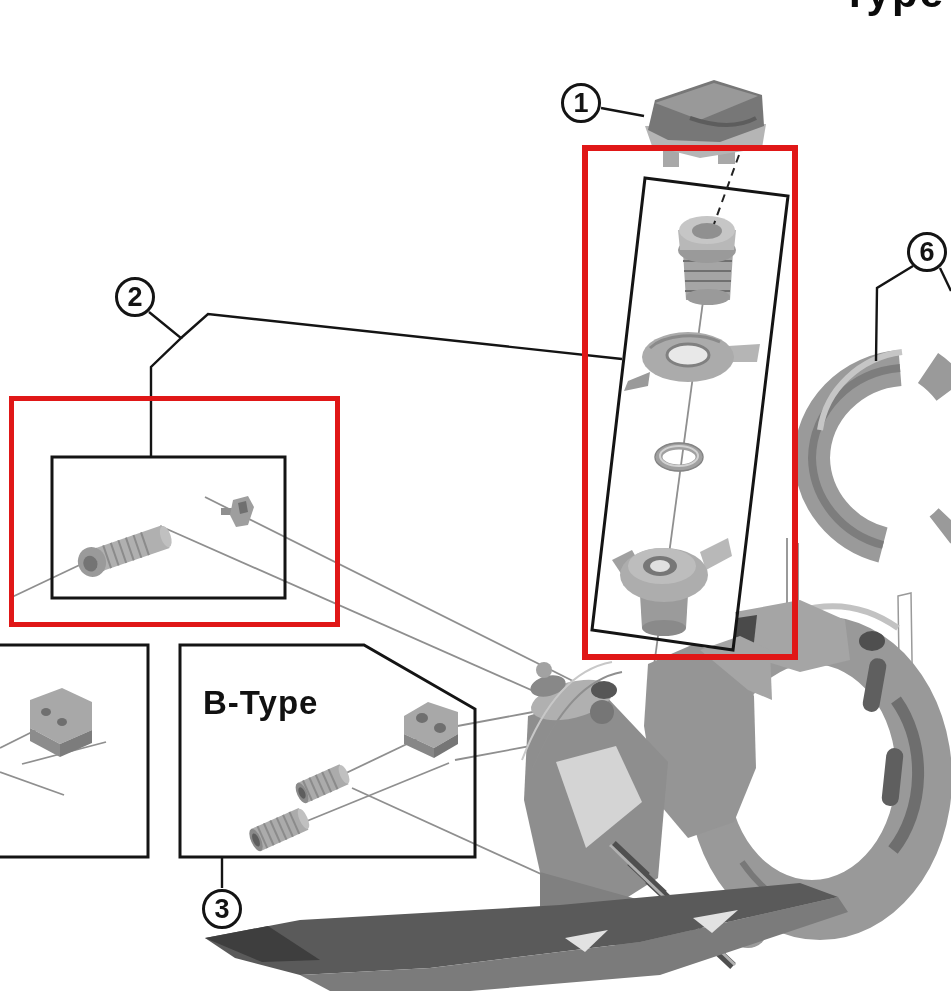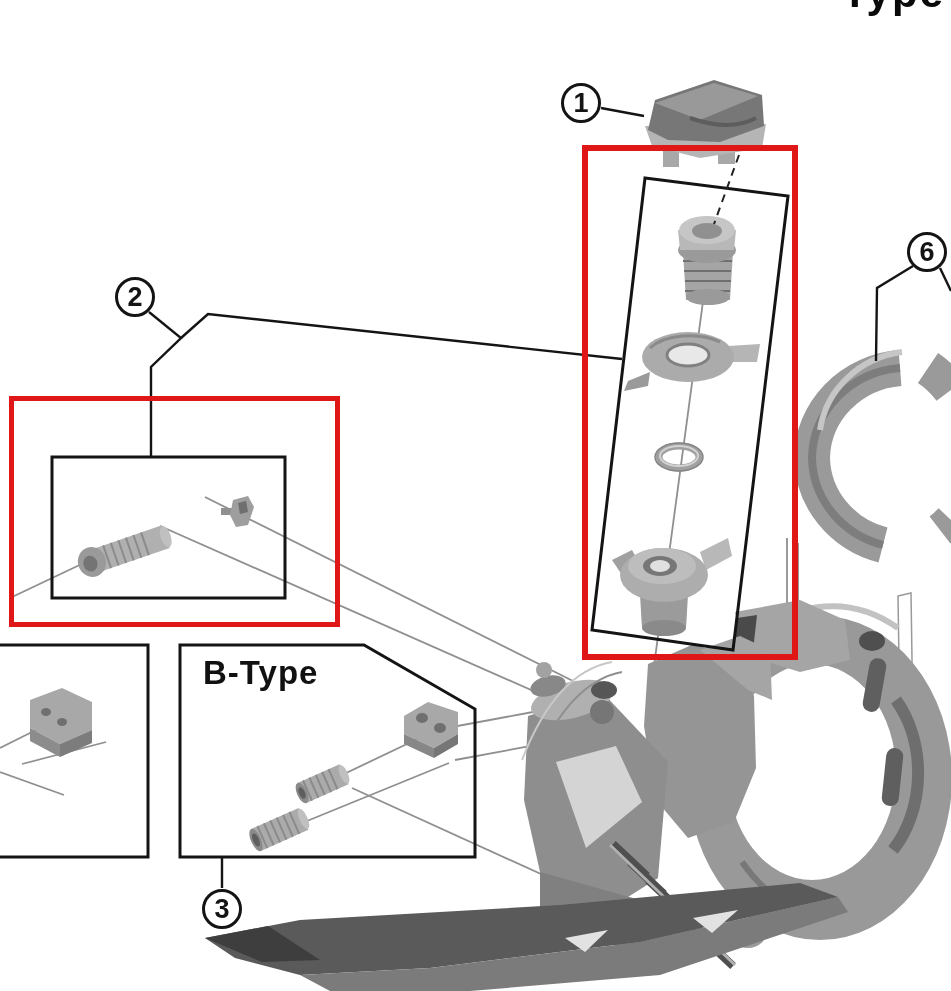--- a/index.html
+++ b/index.html
@@ -15,21 +15,21 @@
   .callout{
     position:absolute;width:40px;height:40px;border:3px solid var(--ink);border-radius:50%;
     background:#ffffff;box-sizing:border-box;display:flex;align-items:center;justify-content:center;
     font-weight:bold;font-size:27px;line-height:1;color:var(--ink);z-index:4;
   }
   .callout.c1{left:561px;top:83px;}
   .callout.c2{left:115px;top:277px;}
   .callout.c3{left:202px;top:889px;}
   .callout.c6{left:907px;top:232px;}
   .inset-label{
-    position:absolute;left:203px;top:654px;z-index:2;
+    position:absolute;left:203px;top:684px;z-index:2;
     font-weight:bold;font-size:33px;color:#111111;letter-spacing:1px;
   }
   .partial-title{
     position:absolute;left:600px;top:-31px;width:345px;z-index:2;text-align:right;
     font-weight:bold;font-size:42px;color:#0a0a0a;letter-spacing:2px;white-space:nowrap;
   }
 </style>
 </head>
 <body>
 

